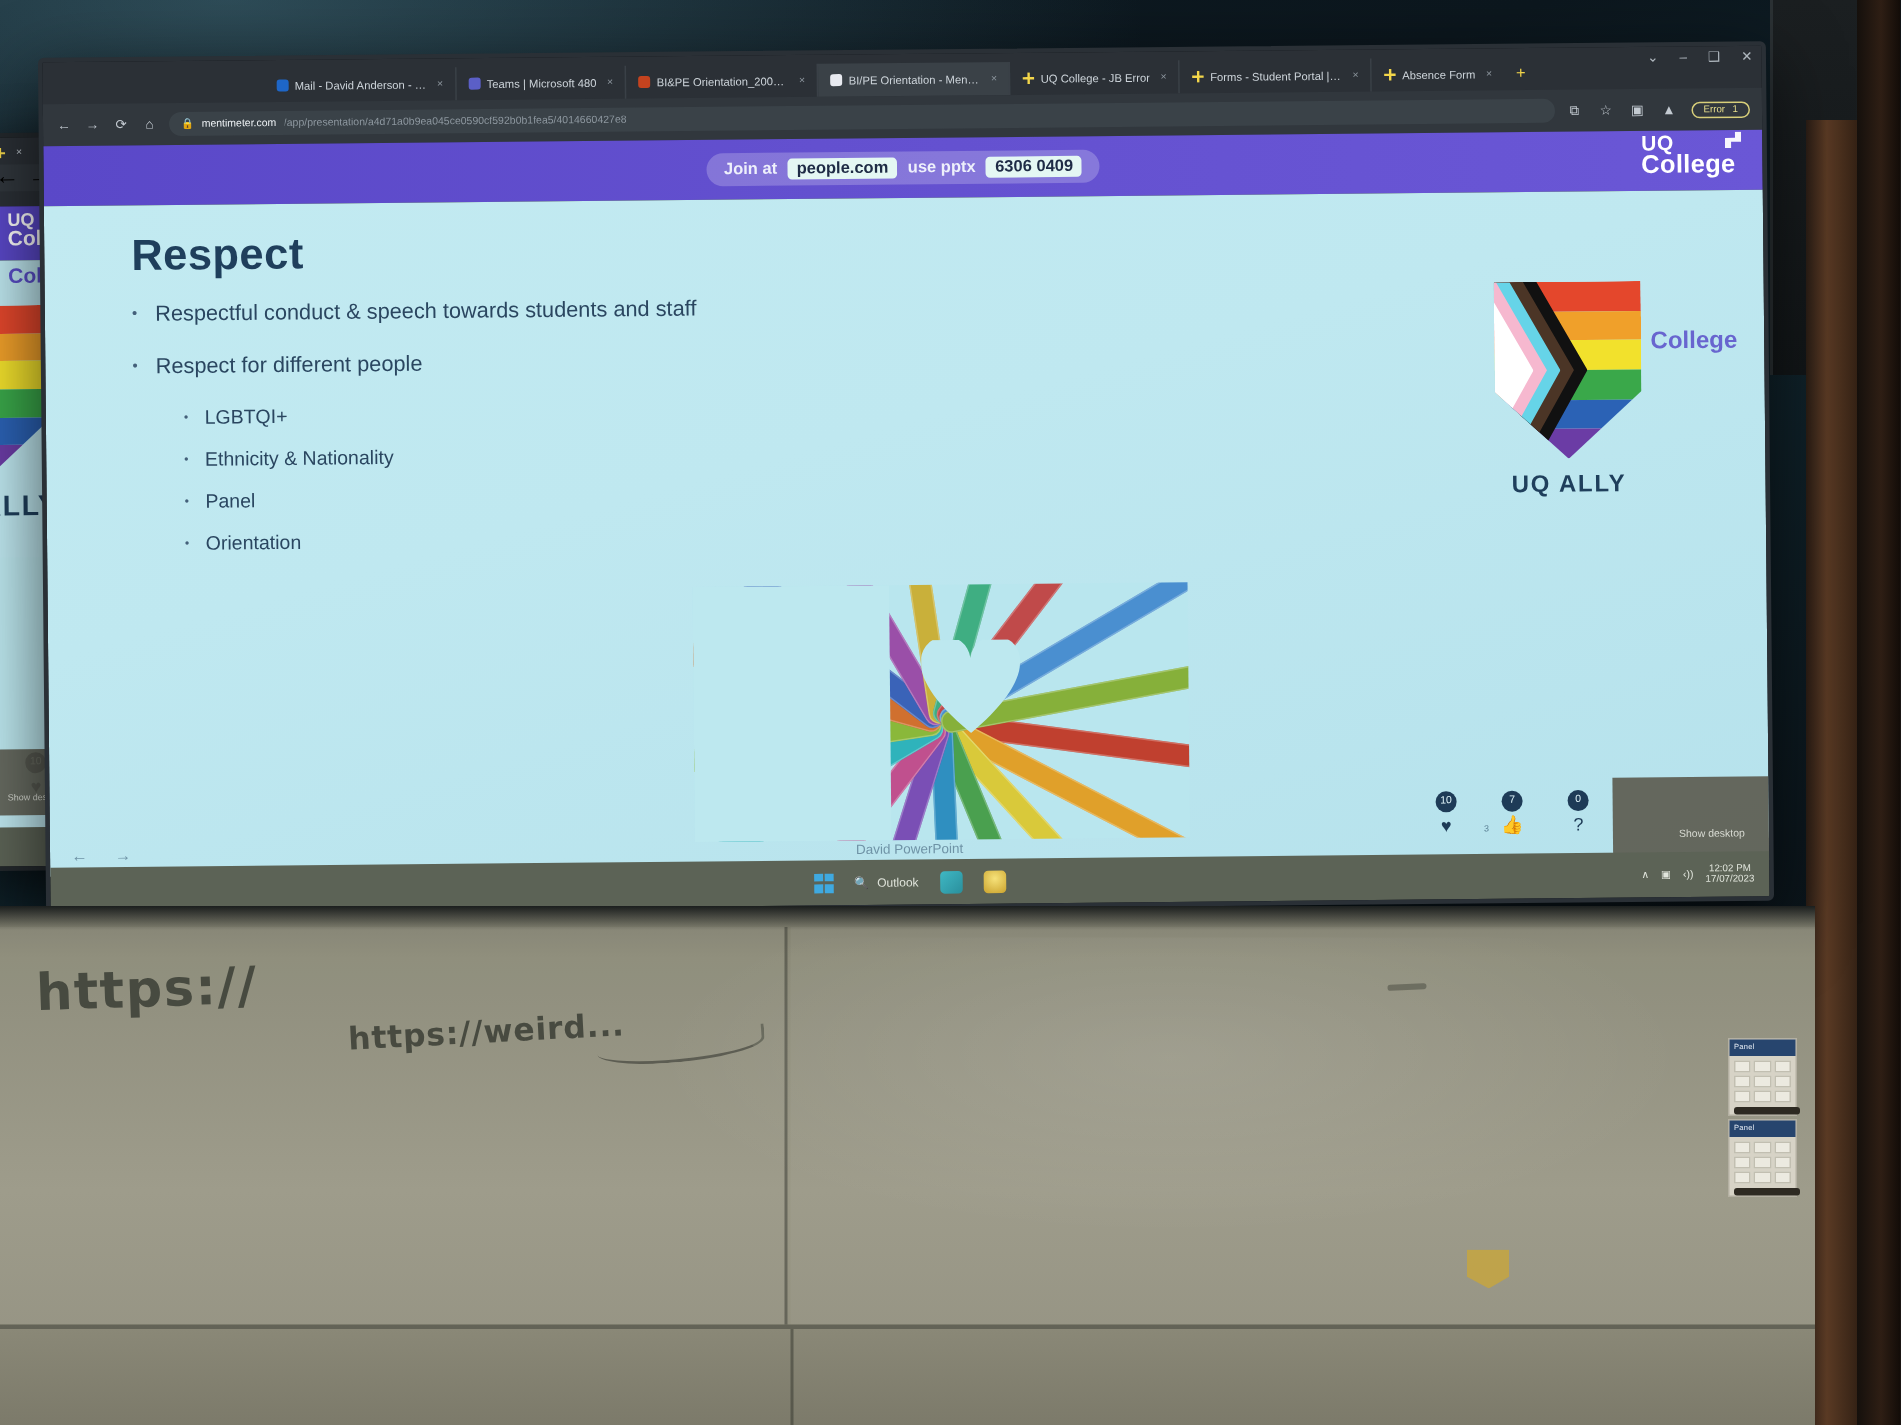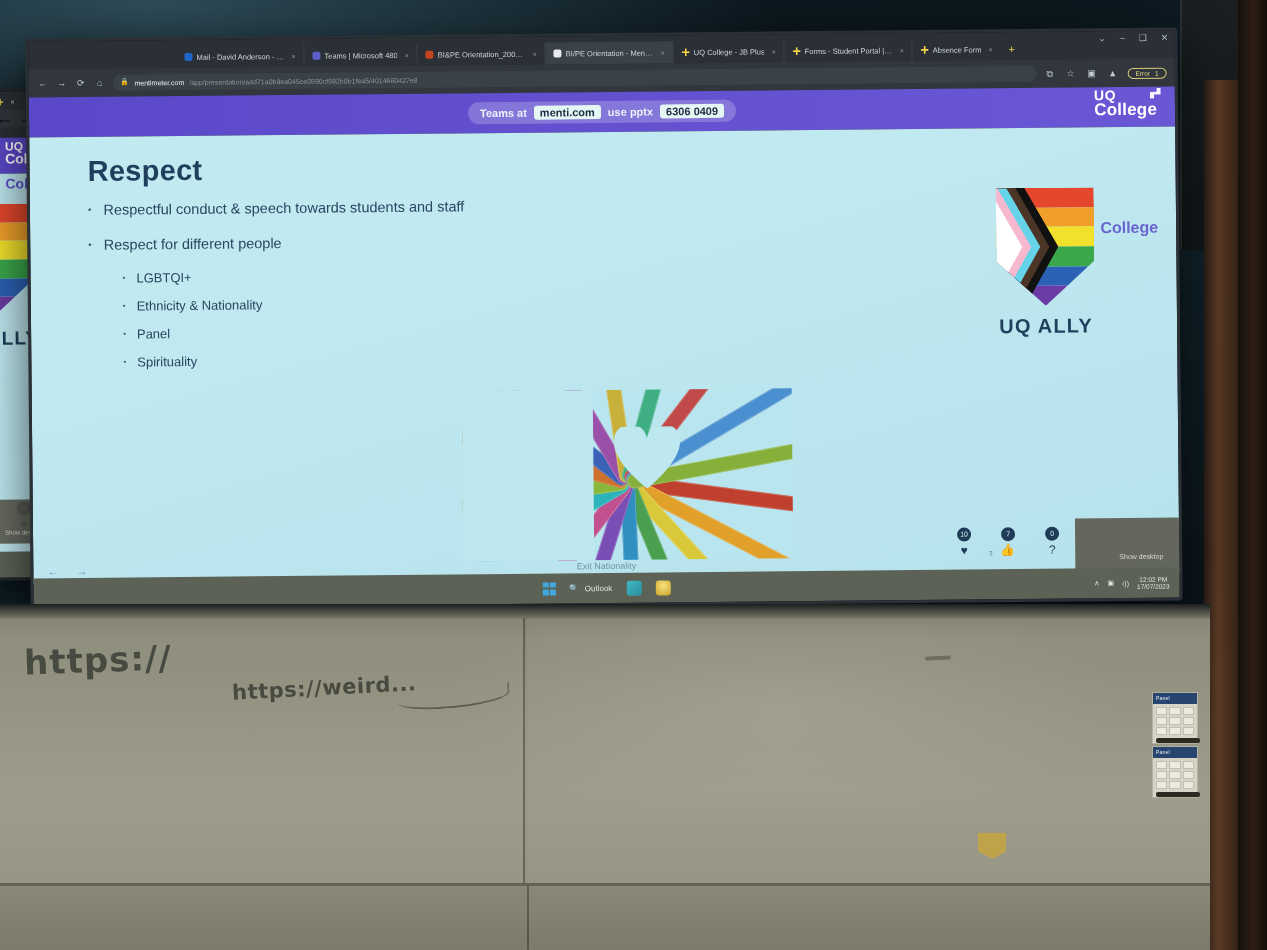--- a/index.html
+++ b/index.html
@@ -246,21 +246,21 @@
   .shield .stripes { position: absolute; inset: 0; display: flex; flex-direction: column; }
   .shield .stripes div { flex: 1; }
   .chev {
     position: absolute; left: -6px; top: 0; width: 62px; height: 100%;
   }
   .chev span {
     position: absolute; left: 0; top: 0; height: 100%; width: 62px;
     clip-path: polygon(0 0, 46% 0, 100% 50%, 46% 100%, 0 100%, 54% 50%);
   }
   .ally-text {
-    margin-top: 9px; font-size: 20px; font-weight: 700; color: #1f3f5c; letter-spacing: 1.2px;
+    margin-top: 9px; font-size: 16px; font-weight: 700; color: #1f3f5c; letter-spacing: 1.2px;
   }
 
   
   .hands-img {
     position: absolute; left: 430px; top: 258px; width: 330px; height: 170px;
     background: #b9e6ee; overflow: hidden;
   }
   .hands-img .ray {
     position: absolute; left: 50%; top: 50%; height: 15px; width: 210px;
     transform-origin: 0 50%; border-radius: 7px;
@@ -467,21 +467,21 @@
           <span class="tab-label">BI&amp;PE Orientation_200331.pptx</span>
           <span class="tab-x">×</span>
         </div>
         <div class="tab" style="background:#3a4147">
           <span class="favicon fav-menti"></span>
           <span class="tab-label">BI/PE Orientation - Mentimeter</span>
           <span class="tab-x">×</span>
         </div>
         <div class="tab">
           <span class="favicon fav-plus"></span>
-          <span class="tab-label">UQ College - JB Plus</span>
+          <span class="tab-label">UQ College - JB Error</span>
           <span class="tab-x">×</span>
         </div>
         <div class="tab">
           <span class="favicon fav-plus"></span>
           <span class="tab-label">Forms - Student Portal | UQ Co</span>
           <span class="tab-x">×</span>
         </div>
         <div class="tab" style="border-right:none">
           <span class="favicon fav-plus"></span>
           <span class="tab-label">Absence Form</span>
@@ -514,22 +514,22 @@
           <span class="err-badge">
             <span>Error</span>
             <span>1</span>
           </span>
         </div>
       </div>
     </div>
 
     <div class="menti-bar">
       <div class="join-pill">
-        <span>Teams at</span>
-        <span class="join-chip">menti.com</span>
+        <span>Join at</span>
+        <span class="join-chip">people.com</span>
         <span>use pptx</span>
         <span class="join-chip">6306 0409</span>
       </div>
     </div>
     <div class="uqc-logo-top">
       <div class="l1">UQ</div>
       <div class="l2">College</div>
     </div>
     <div class="uqc-pin"></div>
 
@@ -555,21 +555,21 @@
           <div class="b2">
             <span class="dot">•</span>
             <span>Ethnicity &amp; Nationality</span>
           </div>
           <div class="b2">
             <span class="dot">•</span>
             <span>Panel</span>
           </div>
           <div class="b2">
             <span class="dot">•</span>
-            <span>Spirituality</span>
+            <span>Orientation</span>
           </div>
         </div>
       </div>
 
       <div class="ally-block">
         <div class="shield">
           <div class="stripes">
             <div style="background:#e4472c"></div>
             <div style="background:#f0a02a"></div>
             <div style="background:#f2e12c"></div>
@@ -608,21 +608,21 @@
         <div class="ray" style="background:#86b03a;transform:rotate(350deg)"></div>
         <div class="heart-hole"></div>
         <div class="hands-mask-left"></div>
       </div>
 
       <div class="slide-bottom">
         <div class="nav-arrows">
           <span>←</span>
           <span>→</span>
         </div>
-        <div class="exit-pp">Exit Nationality</div>
+        <div class="exit-pp">David PowerPoint</div>
       </div>
 
       <div class="sd-strip"></div>
       <div class="show-desktop">Show desktop</div>
 
       <div class="reactions">
         <div class="reaction">
           <div class="rbadge">10</div>
           <div class="rico">♥</div>
         </div>

